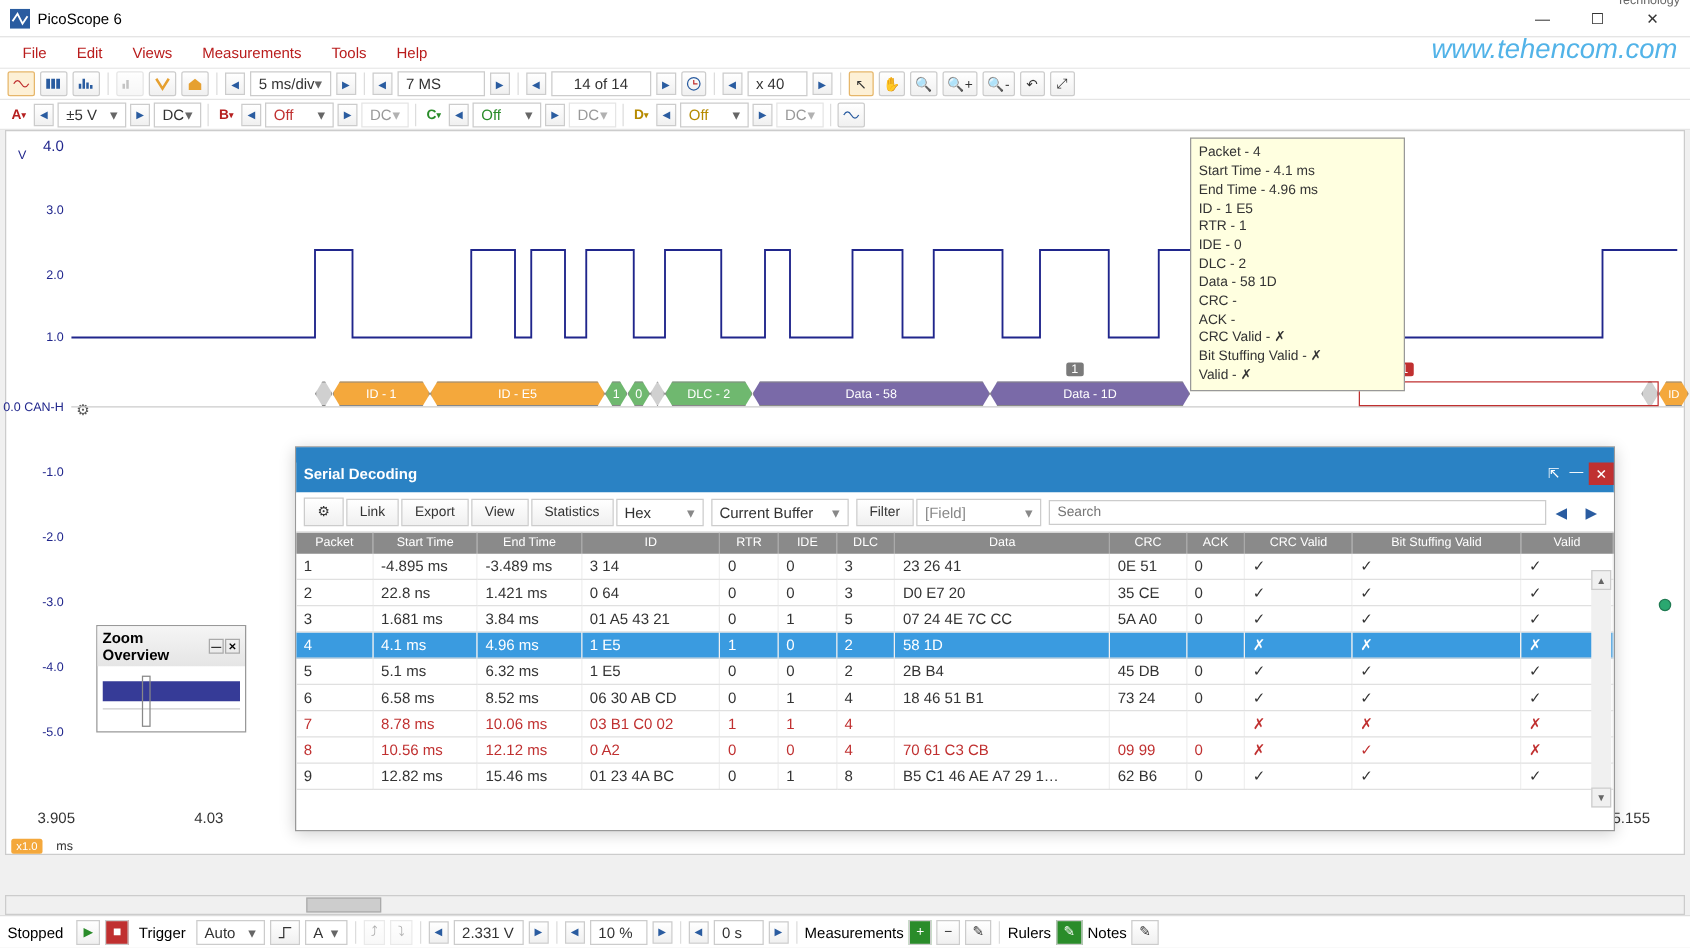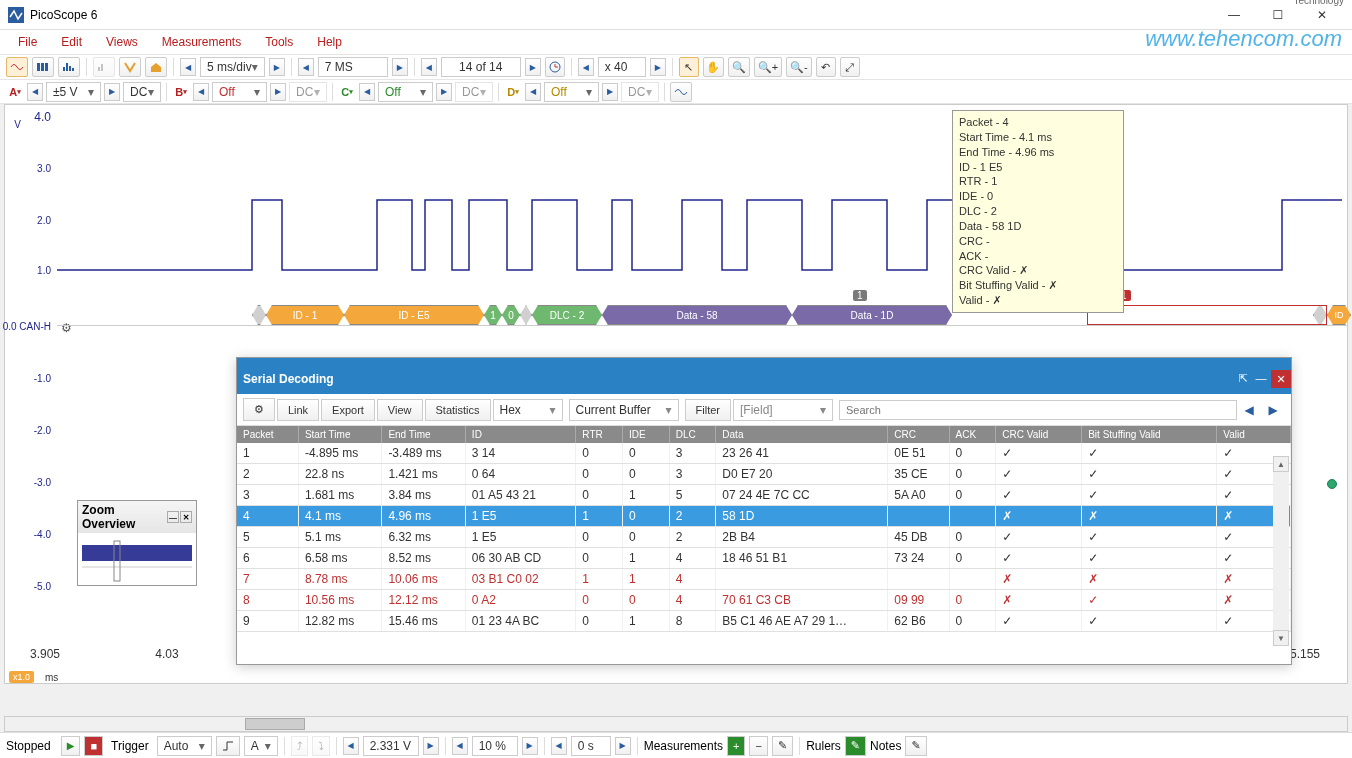--- a/index.html
+++ b/index.html
@@ -51,21 +51,21 @@
 .serial-title .ttxt{padding:2px 6px;font-weight:bold}
 .serial-title .tbtns{margin-left:auto;display:flex}
 .serial-title .tbtns .b{width:20px;height:18px;background:#c03030;color:#fff;display:flex;align-items:center;justify-content:center;font-size:11px;margin-left:1px}
 .serial-title .tbtns .p{width:18px;height:16px;color:#fff;display:flex;align-items:center;justify-content:center;font-size:11px}
 .serial-toolbar{display:flex;align-items:center;gap:0;padding:4px 6px;background:#fff;border-bottom:1px solid #ddd}
 .stbtn{padding:4px 10px;border:1px solid #ccc;background:linear-gradient(#fff,#f0f0f0);font-size:11px;color:#333;margin-right:2px}
 .stsel{display:flex;align-items:flex-start;border:1px solid #ccc;background:#fff;padding:3px 6px;font-size:11px;color:#333;min-width:70px;margin-right:6px}
 .stsel .arrow{margin-left:auto;color:#888}
 .stinput{border:1px solid #ccc;padding:3px 6px;font-size:11px;color:#888;flex:1;min-width:80px}
 .serial-table{width:100%;border-collapse:collapse;font-size:11px}
-.serial-table th{background:#8a8a8a;color:#fff;font-weight:normal;text-align:left;padding:3px 6px;border-right:1px solid #aaa;font-size:10px}
+.serial-table th{background:#8a8a8a;color:#fff;font-weight:normal;text-align:center;padding:3px 6px;border-right:1px solid #aaa;font-size:10px}
 .serial-table td{padding:3px 6px;border-bottom:1px solid #e0e0e0;border-right:1px solid #f0f0f0;color:#333}
 .serial-table tr.sel td{background:#3a9be0;color:#fff}
 .serial-table tr.err td{color:#c03030}
 .serial-table-wrap{height:222px;overflow:auto}
 .xaxis{position:absolute;bottom:16px;left:0;right:0;height:20px;display:flex;color:#333;font-size:10px}
 .xaxis .xl{position:absolute;text-align:center;transform:translateX(-50%)}
 .xunit{position:absolute;bottom:0;left:40px;font-size:10px;color:#333}
 .xbadge{position:absolute;bottom:0px;left:4px;background:#f4a83c;color:#fff;font-size:9px;padding:1px 4px;border-radius:2px}
 .statusbar{position:absolute;bottom:0;left:0;right:0;height:26px;background:#fff;border-top:1px solid #ddd;display:flex;align-items:center;padding:0 6px;gap:4px}
 .sbtn{height:20px;border:1px solid #ccc;background:linear-gradient(#fff,#f0f0f0);display:flex;align-items:center;justify-content:center;padding:0 5px;font-size:11px;color:#333}

